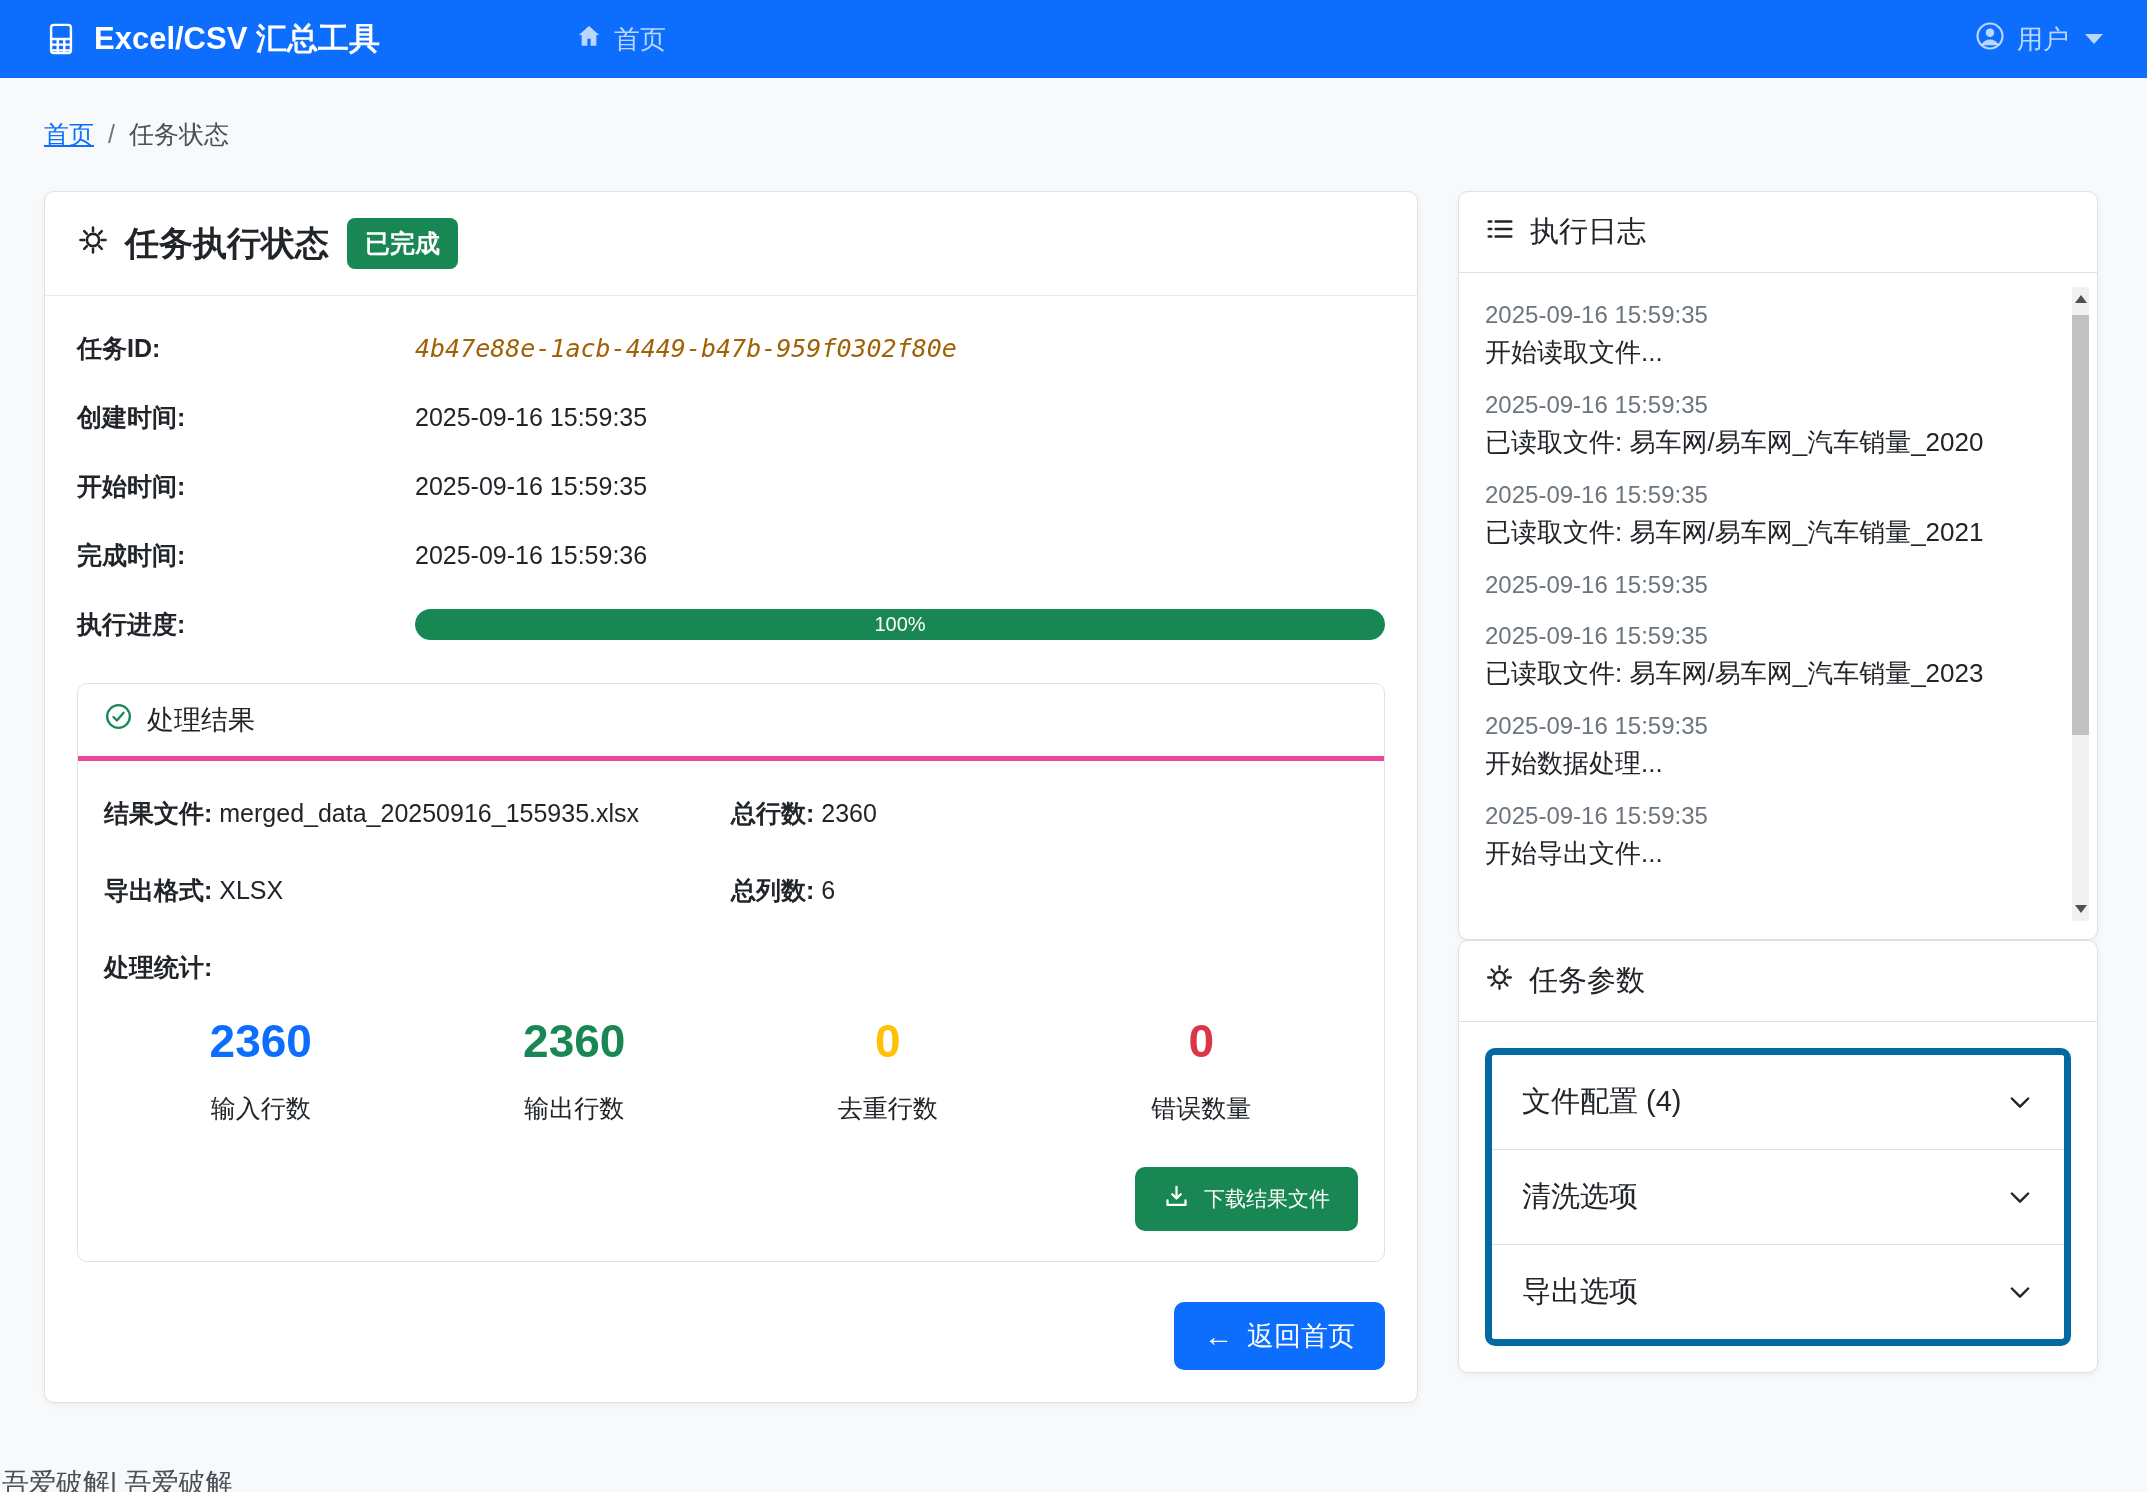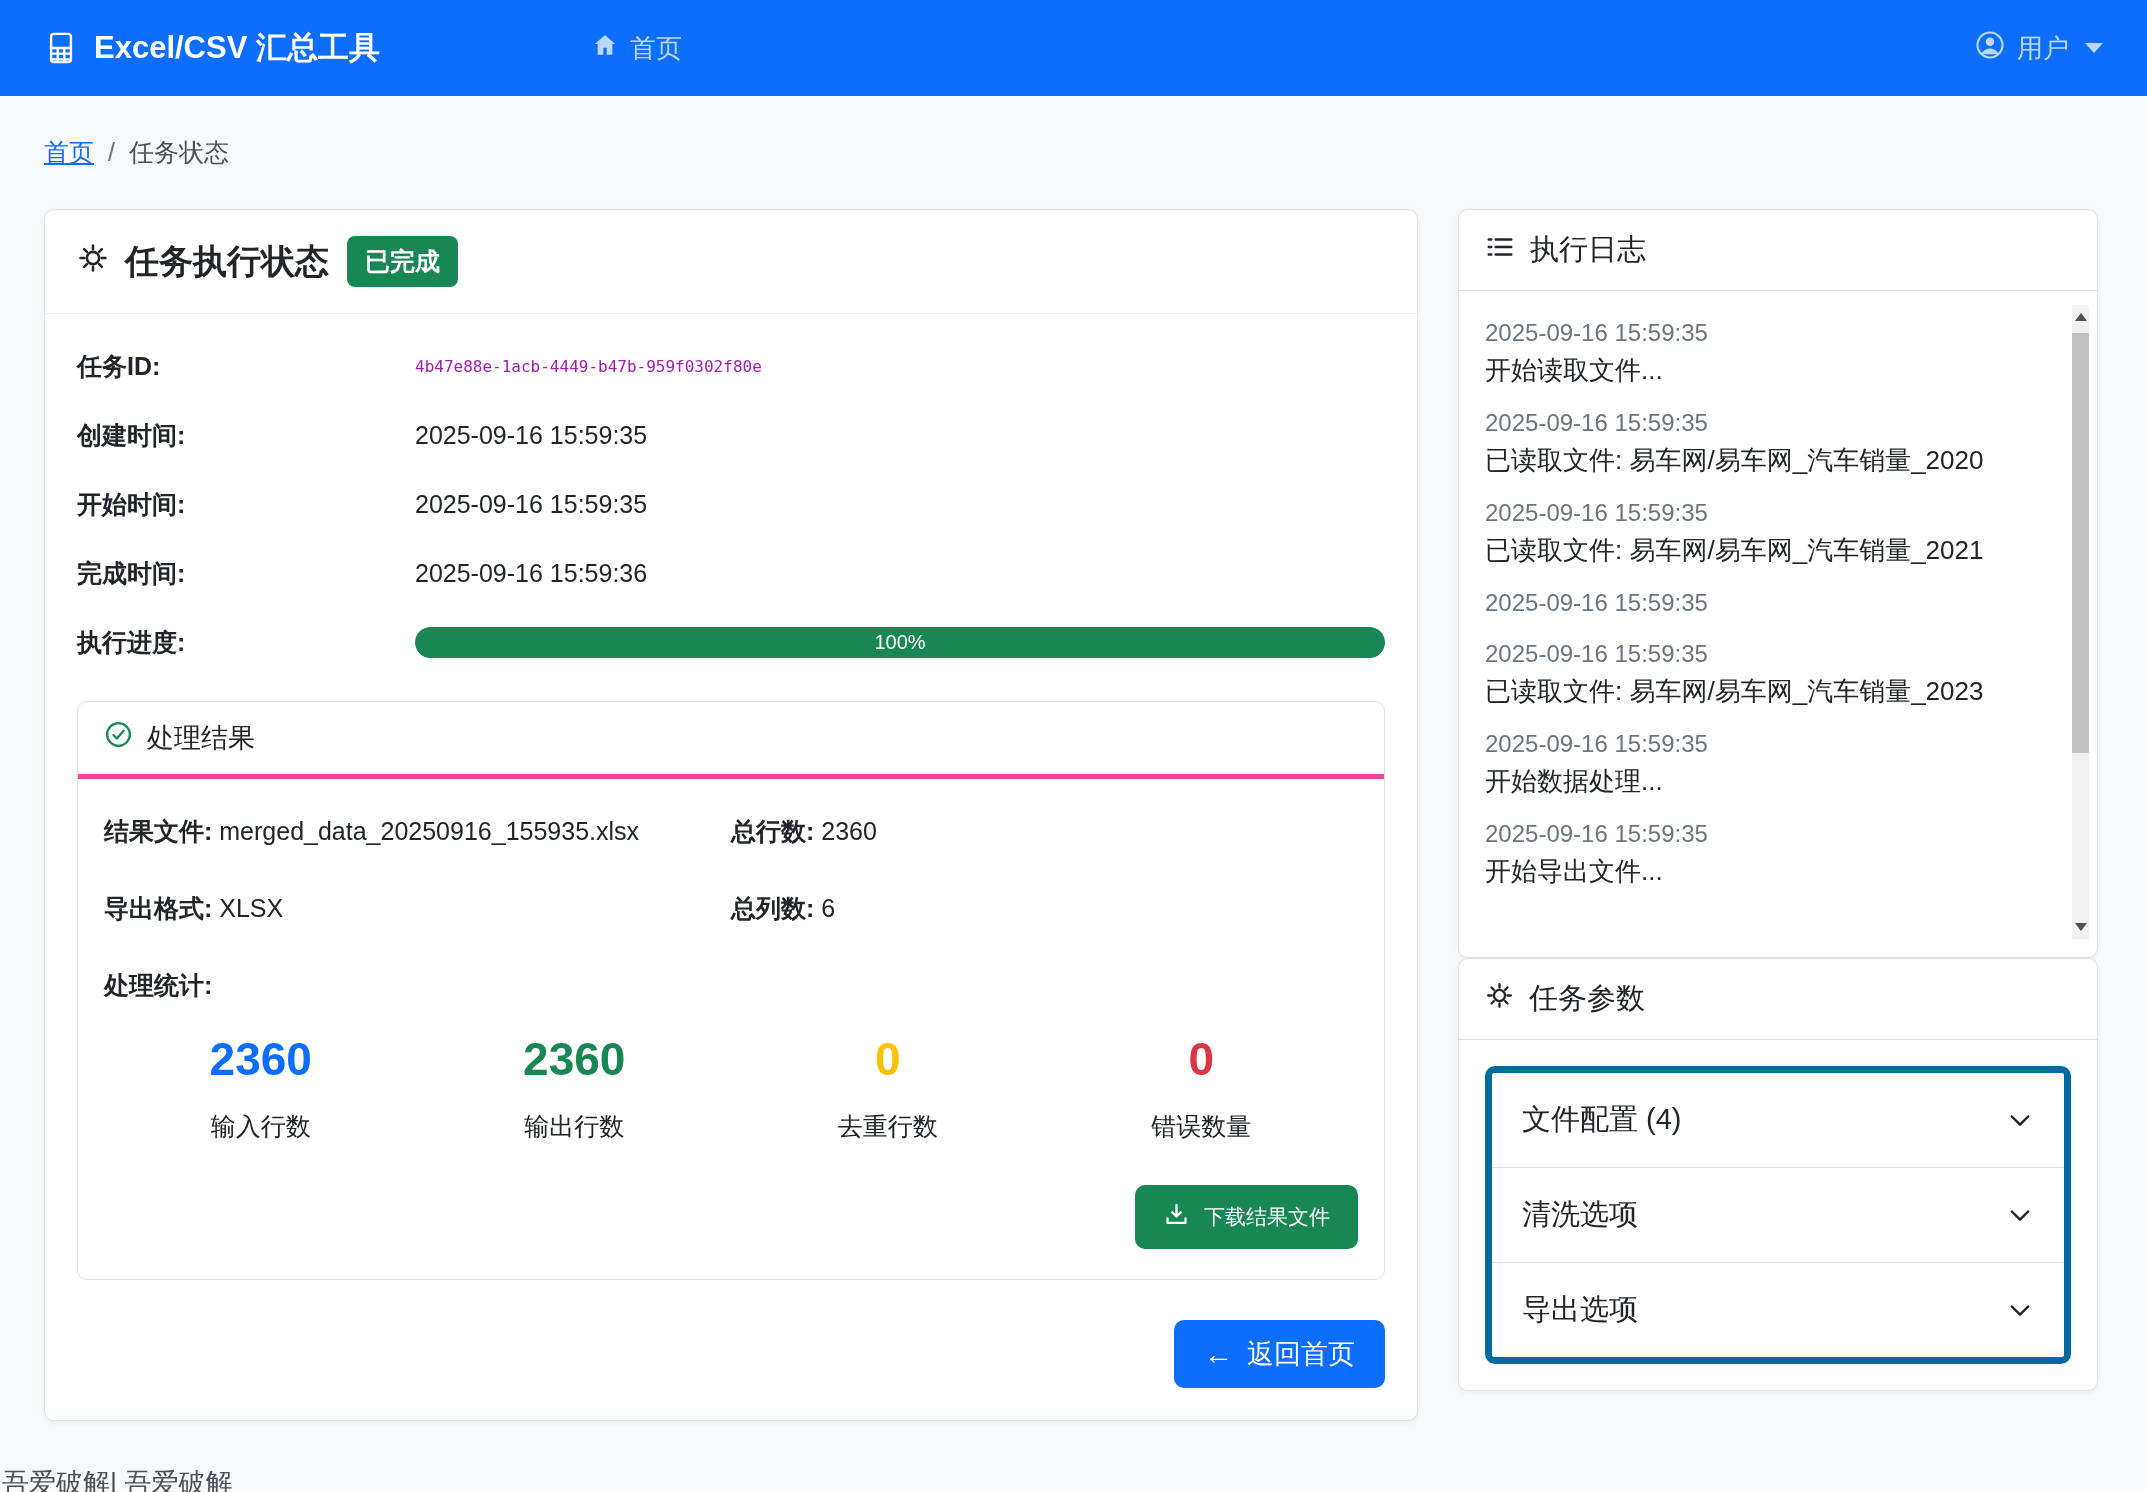--- a/index.html
+++ b/index.html
@@ -5,23 +5,22 @@
   * { margin:0; padding:0; box-sizing:border-box; }
   html,body { width:2147px; height:1492px; }
   body {
     font-family:"Liberation Sans", sans-serif;
     background:#f8f9fa; color:#212529; overflow:hidden; position:relative;
   }
   .page { width:2147px; height:1492px; position:relative; overflow:hidden; }
 
   
   .navbar {
-    height:96px; background:#0d6efd; display:flex; 
+    height:78px; background:#0d6efd; display:flex; 
     padding:0 44px;
-    gap:16px;
   }
   .brand { display:flex; align-items:center; gap:16px; color:#ffffff; font-size:31px; font-weight:700; cursor:pointer; }
   .brand svg { display:block; }
   .nav-home { margin-left:196px; display:flex; align-items:center; gap:12px; color:rgba(255,255,255,.72); font-size:26px; cursor:pointer; }
   .user-menu { margin-left:auto; display:flex; align-items:center; gap:12px; color:rgba(255,255,255,.72); font-size:26px; cursor:pointer; }
   .caret { width:0; height:0; border-left:9px solid transparent; border-right:9px solid transparent; border-top:10px solid rgba(255,255,255,.72); margin-left:4px; }
 
   
   .content { padding:40px 44px 0 44px; }
   .breadcrumb { font-size:25px; margin-bottom:40px; display:flex; align-items:center; gap:14px; }
@@ -38,21 +37,21 @@
 
   
   .main-card { width:1374px; }
   .main-header { display:flex; align-items:center; gap:18px; padding:26px 32px; border-bottom:1px solid #e9ecef; }
   .main-title { font-size:34px; font-weight:700; display:flex; align-items:center; gap:16px; }
   .badge-done { background:#198754; color:#fff; font-size:25px; font-weight:700; padding:9px 18px; border-radius:8px; }
   .main-body { padding:36px 32px 32px 32px; }
 
   .field-row { display:flex; align-items:center; margin-bottom:36px; font-size:25px; }
   .field-label { width:338px; font-weight:700; flex:none; }
-  .mono-id { font-family:"DejaVu Sans Mono","Liberation Mono",monospace; color:#a21caf; font-size:16px; }
+  .mono-id { font-family:"DejaVu Sans Mono","Liberation Mono",monospace; color:#a16207; font-size:25px;font-style:italic; }
 
   .progress-row { margin-bottom:0; }
   .progress { flex:1; height:31px; background:#7dd3fc; border-radius:16px; overflow:hidden; }
   .progress-fill { height:100%; background:#198754; color:#fff; font-size:20px; display:flex; align-items:center; justify-content:center; border-radius:16px; }
 
   
   .result-card { border:1px solid #dee2e6; border-radius:10px; margin-top:42px; }
   .result-header { display:flex; align-items:center; gap:14px; padding:18px 26px; border-bottom:5px solid #ec4899; font-size:27px; font-weight:500; }
   .result-body { padding:36px 26px 30px 26px; }
   .result-grid { display:grid; grid-template-columns:1fr 1fr; row-gap:44px; font-size:25px; margin-bottom:44px; }

